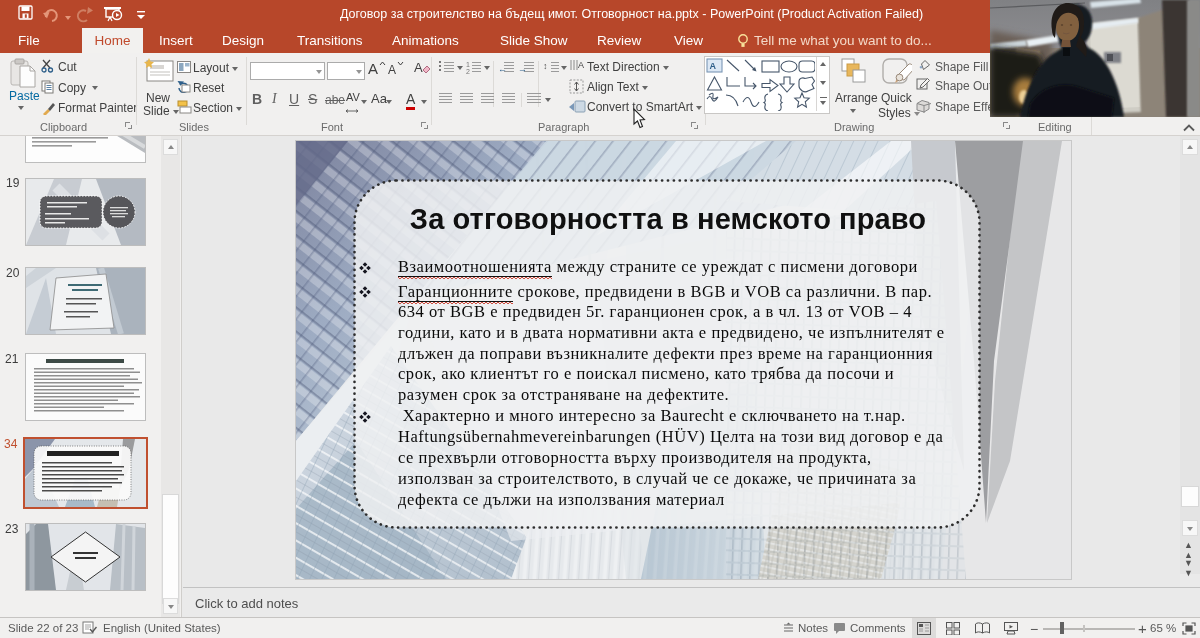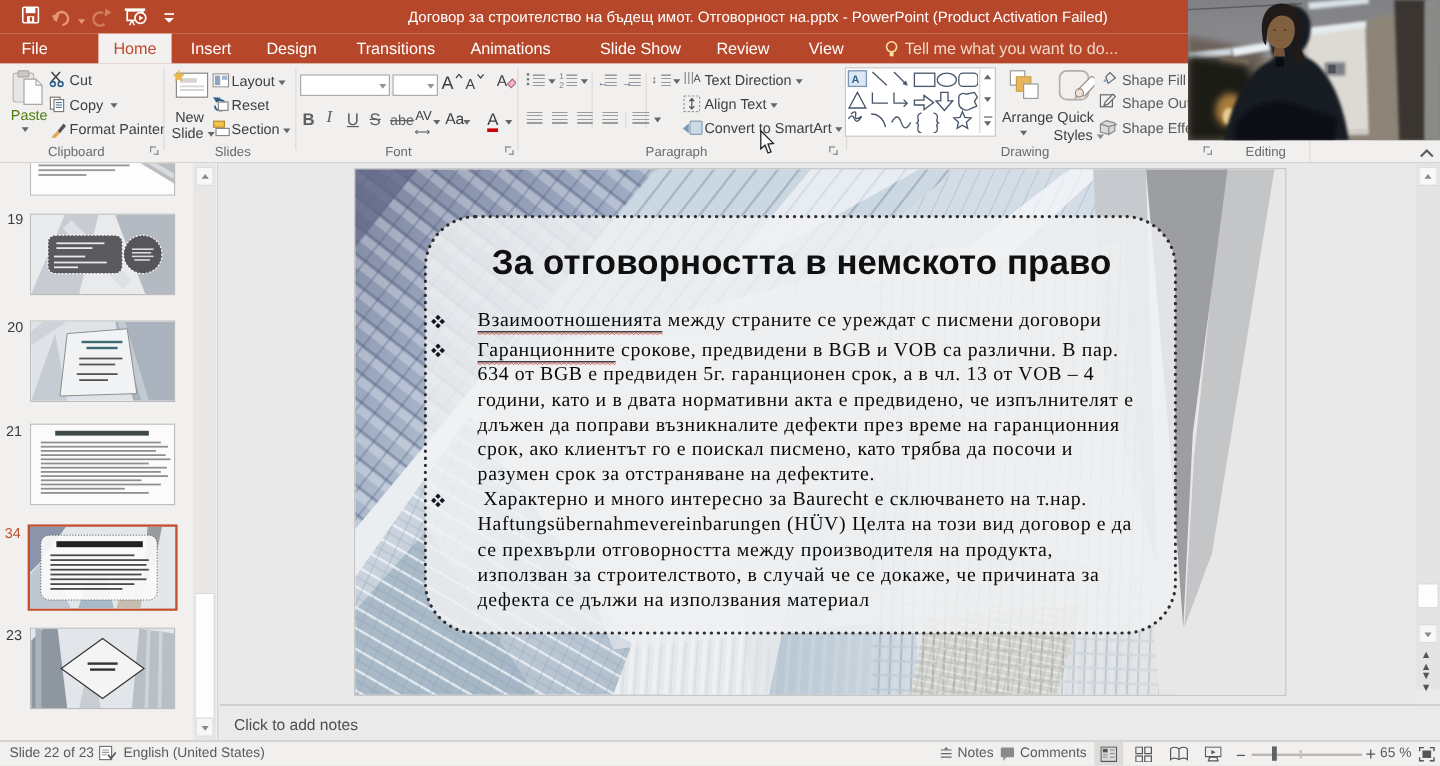--- a/index.html
+++ b/index.html
@@ -114,21 +114,21 @@
   </div>
 
   <div class="abs ribbon" id="ribbon">
 
     <svg class="abs" style="left:10px;top:5px" width="28" height="32" viewBox="0 0 28 32">
       <rect x="1" y="3" width="17" height="24" rx="2" fill="#e8e6e4" stroke="#b9b6b3"></rect>
       <rect x="5" y="1" width="9" height="5" rx="1" fill="#cbc8c5" stroke="#a9a6a3"></rect>
       <path d="M10 8 h10 l5 5 v16 h-15z" fill="#fdfdfd" stroke="#a9a6a3"></path>
       <path d="M20 8 v5 h5" fill="none" stroke="#a9a6a3"></path>
     </svg>
-    <div class="rlbl" style="left:9px;top:36px;color:#4d7c0f">Paste</div>
+    <div class="rlbl" style="left:9px;top:36px;color:#0369a1">Paste</div>
     <div class="caret" style="position:absolute;left:18px;top:53px"></div>
     <svg class="abs" style="left:41px;top:6px" width="14" height="14" viewBox="0 0 14 14">
       <path d="M2 1 L9 9 M9 1 L2 9" stroke="#444" stroke-width="1.3"></path>
       <circle cx="3" cy="11" r="2" fill="none" stroke="#2e5f8a" stroke-width="1.3"></circle>
       <circle cx="9.5" cy="11" r="2" fill="none" stroke="#2e5f8a" stroke-width="1.3"></circle>
     </svg>
     <div class="rlbl" style="left:58px;top:7px">Cut</div>
     <svg class="abs" style="left:41px;top:27px" width="15" height="14" viewBox="0 0 15 14">
       <rect x="1" y="1" width="8" height="10" fill="#fff" stroke="#7d7a77"></rect>
       <rect x="4" y="3" width="8" height="10" fill="#fff" stroke="#7d7a77"></rect>
@@ -580,21 +580,21 @@
   <svg class="abs" style="left:359px;top:410.9px" width="12" height="12" viewBox="0 0 12 12">
       <g fill="#15151f">
         <path d="M6 0.2 L8.3 2.5 6 4.8 3.7 2.5z"></path>
         <path d="M2.5 3.7 L4.8 6 2.5 8.3 0.2 6z"></path>
         <path d="M9.5 3.7 L11.8 6 9.5 8.3 7.2 6z"></path>
         <path d="M6 7.2 L8.3 9.5 6 11.8 3.7 9.5z"></path>
       </g>
     </svg>
   <div class="abs sline" style="left:398px;top:405.9px">&nbsp;Характерно и много интересно за Baurecht е сключването на т.нар.</div>
   <div class="abs sline" style="left:398px;top:427.0px">Haftungsübernahmevereinbarungen (HÜV) Целта на този вид договор е да</div>
-  <div class="abs sline" style="left:398px;top:448.1px">се прехвърли отговорността между производителя на продукта,</div>
+  <div class="abs sline" style="left:398px;top:448.1px">се прехвърли отговорността върху производителя на продукта,</div>
   <div class="abs sline" style="left:398px;top:469.2px">използван за строителството, в случай че се докаже, че причината за</div>
   <div class="abs sline" style="left:398px;top:490.3px">дефекта се дължи на използвания материал</div>
   <div class="abs vscroll" id="vscroll">
     <div style="position:absolute;left:2px;top:3px;width:16px;height:16px;background:#f7f7f7;border:1px solid #dcdcdc">
       <div class="caret" style="position:absolute;left:4px;top:5px;transform:rotate(180deg);border-top-color:#888"></div>
     </div>
     <div style="position:absolute;left:1px;top:350px;width:18px;height:21px;background:#fdfdfd;border:1px solid #d8d8d8"></div>
     <div style="position:absolute;left:2px;top:384px;width:16px;height:16px;background:#f7f7f7;border:1px solid #dcdcdc">
       <div class="caret" style="position:absolute;left:4px;top:6px;border-top-color:#888"></div>
     </div>

